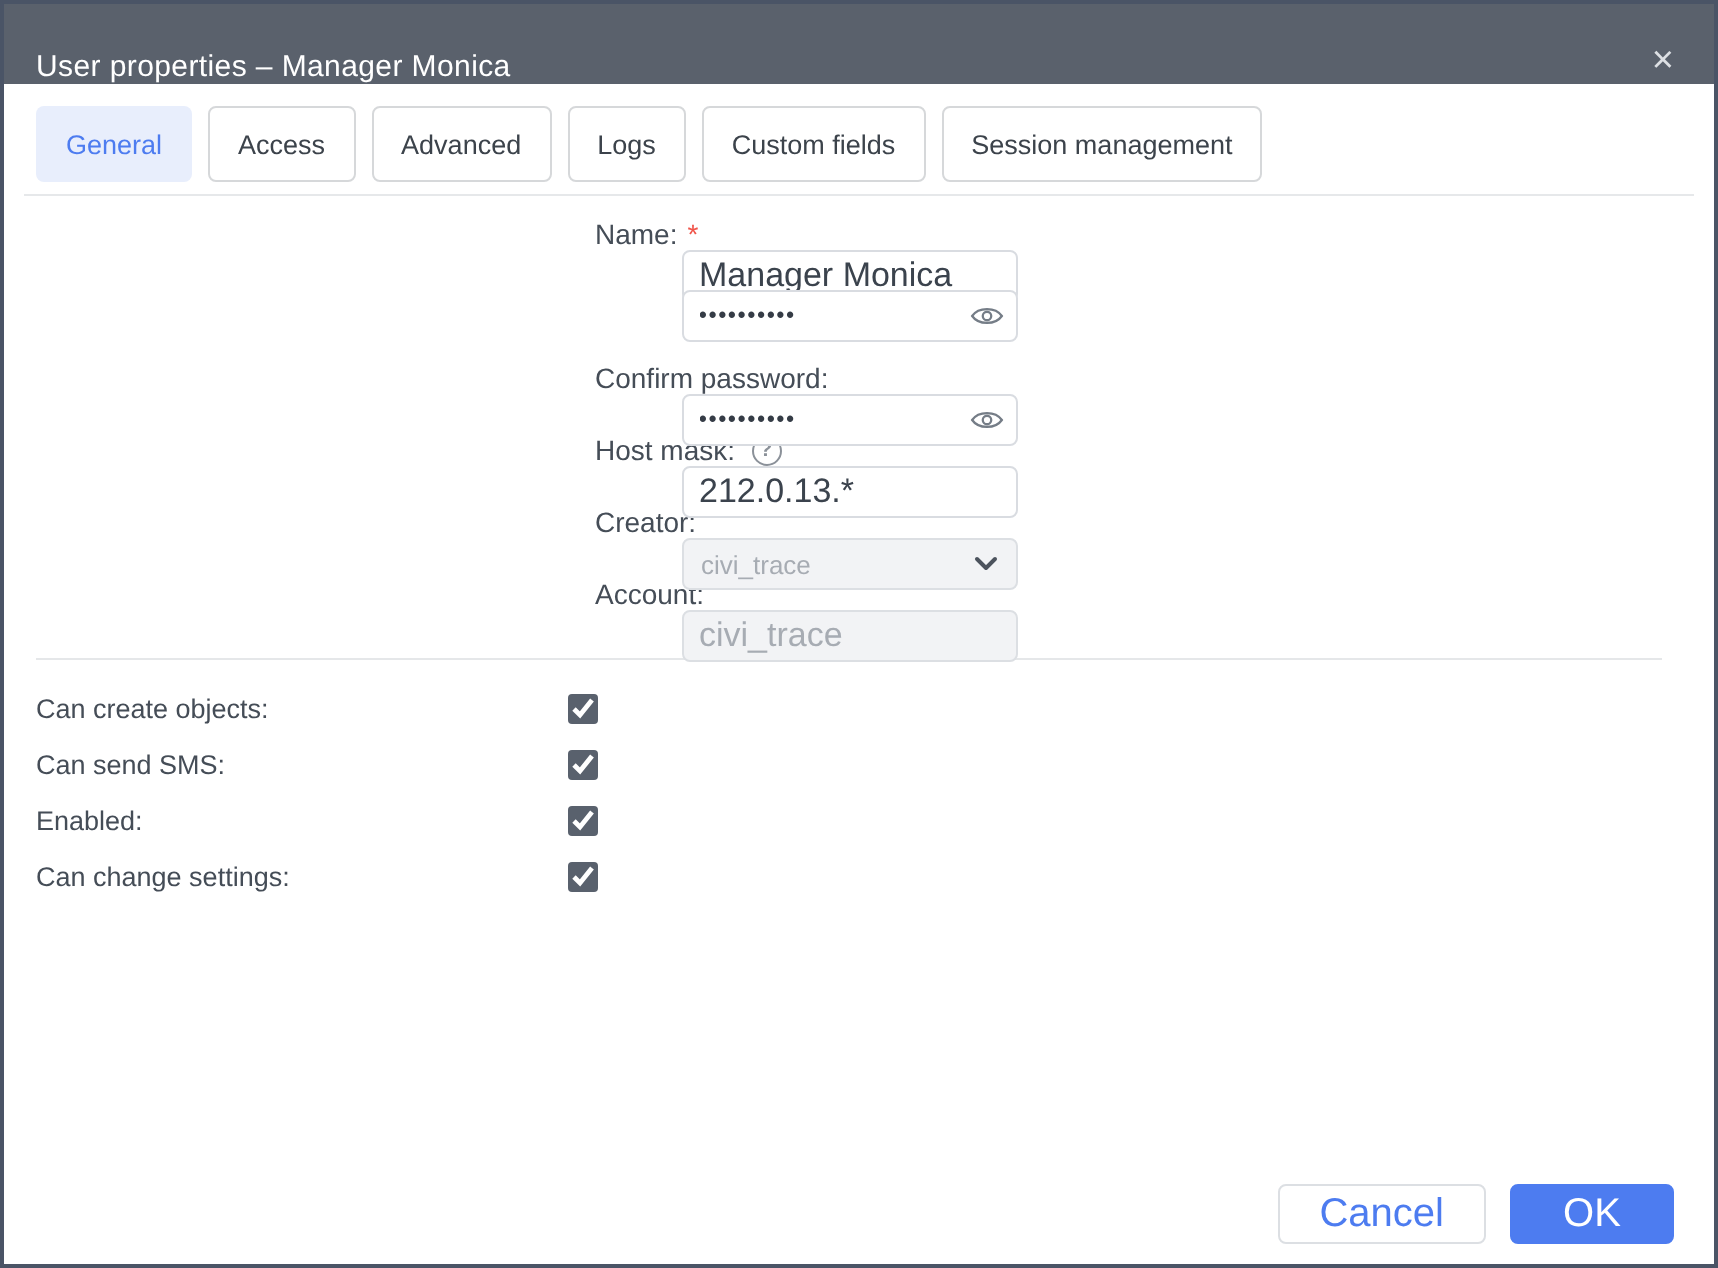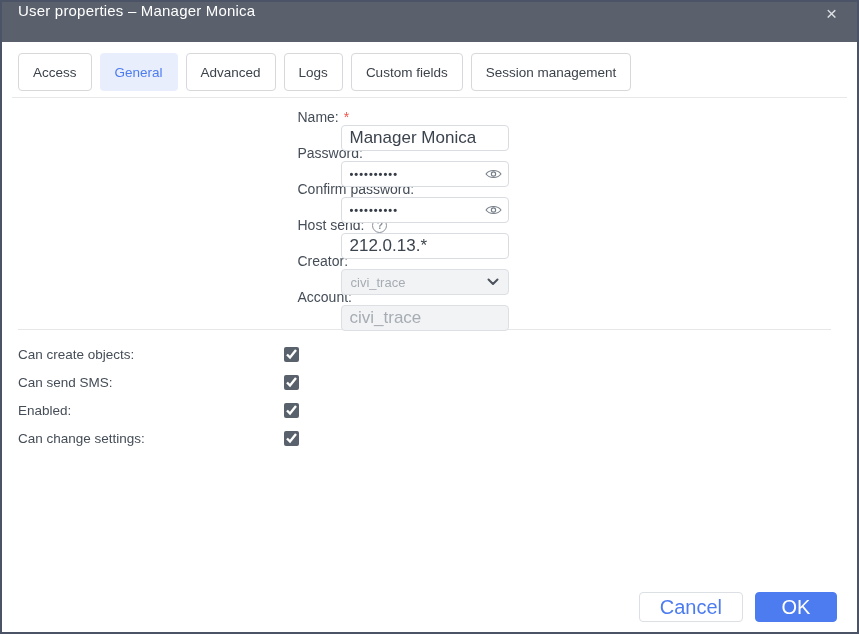--- a/index.html
+++ b/index.html
@@ -13,21 +13,21 @@
   html,body{width:859px;height:634px;}
   body{font-family:"Liberation Sans", sans-serif;background:#fff;}
   .dialog{
     position:relative;width:859px;height:634px;
     border:2px solid var(--frame);
     background:#fff;overflow:hidden;
   }
   
   .header{
     height:40px;background:var(--header-bg);
-    display:flex;align-items:flex-start;padding:0 16px;
+    display:flex;align-items:flex-end;padding:0 16px;
   }
   .header-title{color:#fff;font-size:15px;font-weight:500;letter-spacing:.2px;}
   .close-btn{
     margin-left:auto;color:#dde0e4;font-size:19px;line-height:1;
     background:none;border:none;cursor:pointer;padding:2px 4px;
     font-family:"Liberation Sans", sans-serif;
   }
   
   .tabbar{
     display:flex;gap:8px;margin:0 10px;
@@ -95,42 +95,41 @@
 <body>
 
 <div class="dialog">
 
   <div class="header">
     <span class="header-title">User properties – Manager Monica</span>
     <button class="close-btn">×</button>
   </div>
 
   <div class="tabbar">
+    <div class="tab active">General</div>
     <div class="tab">Access</div>
-    <div class="tab active">General</div>
     <div class="tab">Advanced</div>
     <div class="tab">Logs</div>
     <div class="tab">Custom fields</div>
     <div class="tab">Session management</div>
   </div>
 
   <div class="form">
 
     <div class="row">
       <span class="row-label">
         <span>Name:</span>
         <span class="asterisk">*</span>
       </span>
       <span class="control">
         <input class="tinput" type="text" value="Manager Monica" style="">
       </span>
     </div>
 
     <div class="row">
-      <span class="row-label">Password:</span>
       <span class="control">
         <input class="tinput password" type="text" value="••••••••••" style="">
         <button class="eye-btn">
           <svg width="17" height="12" viewBox="0 0 24 16">
             <path d="M1.5 8 C6 1.5 18 1.5 22.5 8 C18 14.5 6 14.5 1.5 8 Z" fill="none" stroke="#757d87" stroke-width="1.6"></path>
             <circle cx="12" cy="8" r="3" fill="none" stroke="#757d87" stroke-width="1.6"></circle>
           </svg>
         </button>
       </span>
     </div>
@@ -143,21 +142,21 @@
           <svg width="17" height="12" viewBox="0 0 24 16">
             <path d="M1.5 8 C6 1.5 18 1.5 22.5 8 C18 14.5 6 14.5 1.5 8 Z" fill="none" stroke="#757d87" stroke-width="1.6"></path>
             <circle cx="12" cy="8" r="3" fill="none" stroke="#757d87" stroke-width="1.6"></circle>
           </svg>
         </button>
       </span>
     </div>
 
     <div class="row">
       <span class="row-label">
-        <span>Host send:</span>
+        <span>Host mask:</span>
         <span class="help-badge">?</span>
       </span>
       <span class="control">
         <input class="tinput" type="text" value="212.0.13.*" style="">
       </span>
     </div>
 
     <div class="row">
       <span class="row-label">Creator:</span>
       <span class="control">

